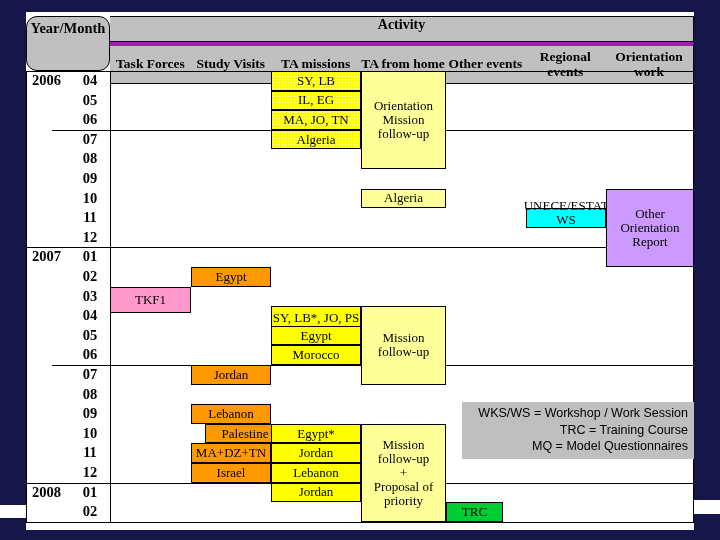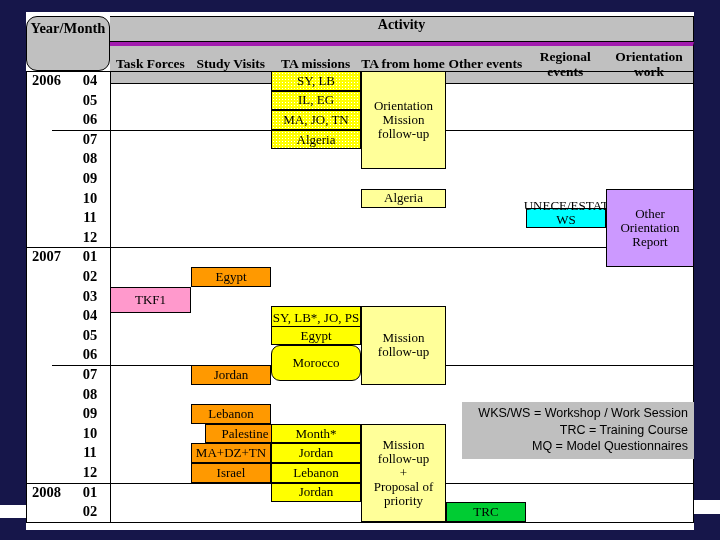--- a/index.html
+++ b/index.html
@@ -194,21 +194,21 @@
           </div>
           <div class="box" style="left: 84px; top: 215.6px; width: 81px; height: 26px; background-color: rgb(255, 153, 204);">
             <span>TKF1</span>
           </div>
           <div class="box" style="left: 245px; top: 235.2px; width: 90px; height: 23px; background-color: rgb(255, 255, 0);">
             <span>SY, LB*, JO, PS</span>
           </div>
           <div class="box" style="left: 245px; top: 254.8px; width: 90px; height: 19.6px; background-color: rgb(255, 255, 0);">
             <span>Egypt</span>
           </div>
-          <div class="box" style="left: 245px; top: 274.4px; width: 90px; height: 36px; background-color: rgb(255, 255, 0); border-radius: 9px;">
+          <div class="box" style="left: 245px; top: 274.4px; width: 90px; height: 20px; background-color: rgb(255, 255, 0);">
             <span>Morocco</span>
           </div>
           <div class="box multi" style="left: 335px; top: 235.2px; width: 85px; height: 78.4px; background-color: rgb(255, 255, 153);">
             <span>Mission</span>
             <span>follow-up</span>
           </div>
           <div class="box" style="left: 165px; top: 294px; width: 80px; height: 19.6px; background-color: rgb(255, 153, 0);">
             <span>Jordan</span>
           </div>
           <div class="box" style="left: 165px; top: 333.2px; width: 80px; height: 19.6px; background-color: rgb(255, 153, 0);">
@@ -217,39 +217,39 @@
           <div class="box" style="left: 165px; top: 352.8px; width: 80px; height: 19.6px; background-color: rgb(255, 153, 0); margin-left: 14px;">
             <span>Palestine</span>
           </div>
           <div class="box" style="left: 165px; top: 372.4px; width: 80px; height: 19.6px; background-color: rgb(255, 153, 0);">
             <span>MA+DZ+TN</span>
           </div>
           <div class="box" style="left: 165px; top: 392px; width: 80px; height: 19.6px; background-color: rgb(255, 153, 0);">
             <span>Israel</span>
           </div>
           <div class="box" style="left: 245px; top: 352.8px; width: 90px; height: 19.6px; background-color: rgb(255, 255, 0);">
-            <span>Month*</span>
+            <span>Egypt*</span>
           </div>
           <div class="box" style="left: 245px; top: 372.4px; width: 90px; height: 19.6px; background-color: rgb(255, 255, 0);">
             <span>Jordan</span>
           </div>
           <div class="box" style="left: 245px; top: 392px; width: 90px; height: 19.6px; background-color: rgb(255, 255, 0);">
             <span>Lebanon</span>
           </div>
           <div class="box" style="left: 245px; top: 411.6px; width: 90px; height: 19.6px; background-color: rgb(255, 255, 0);">
             <span>Jordan</span>
           </div>
           <div class="box multi" style="left: 335px; top: 352.8px; width: 85px; height: 98px; background-color: rgb(255, 255, 153);">
             <span>Mission</span>
             <span>follow-up</span>
             <span>+</span>
             <span>Proposal of</span>
             <span>priority</span>
           </div>
-          <div class="box" style="left: 420px; top: 431.2px; width: 80px; height: 19.6px; background-color: rgb(0, 204, 51);">
+          <div class="box" style="left: 420px; top: 431.2px; width: 57px; height: 19.6px; background-color: rgb(0, 204, 51);">
             <span>TRC</span>
           </div>
         </div>
 
       <div class="legend" id="legend" style="left: 436px; top: 390px; width: 232px;">
           <div>WKS/WS = Workshop / Work Session</div>
           <div>TRC = Training Course</div>
           <div>MQ = Model Questionnaires</div>
         </div>
 

